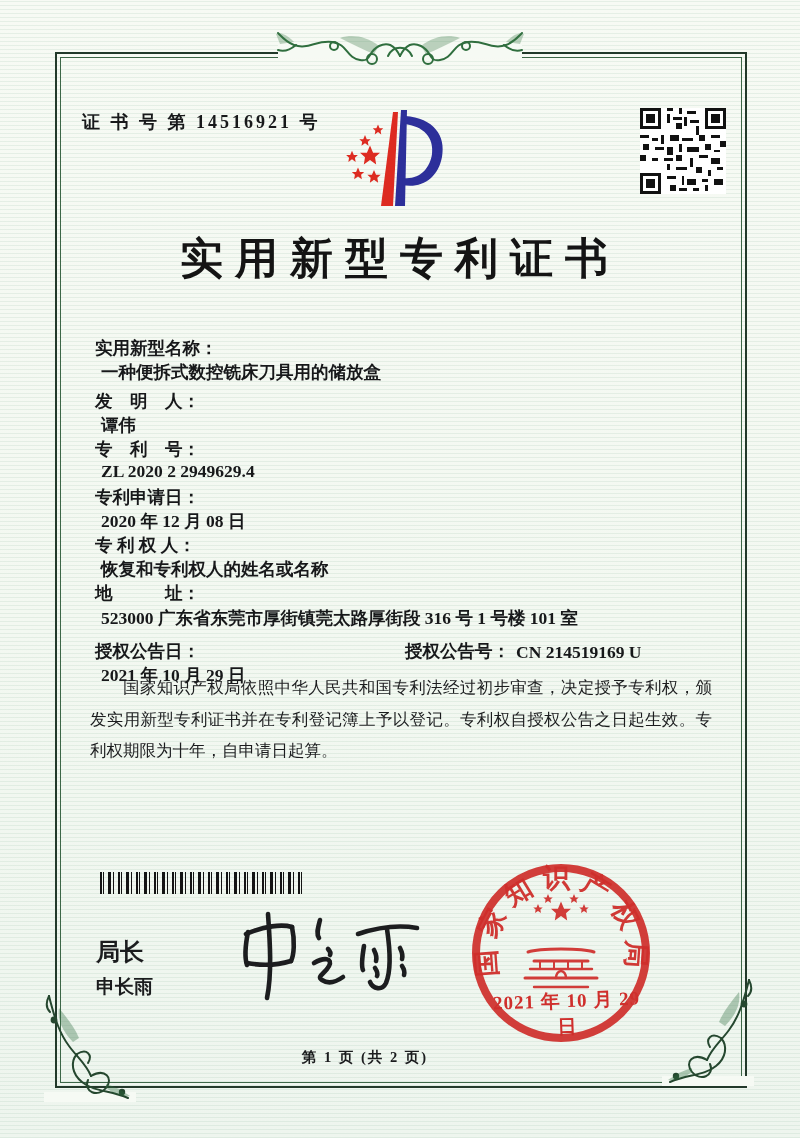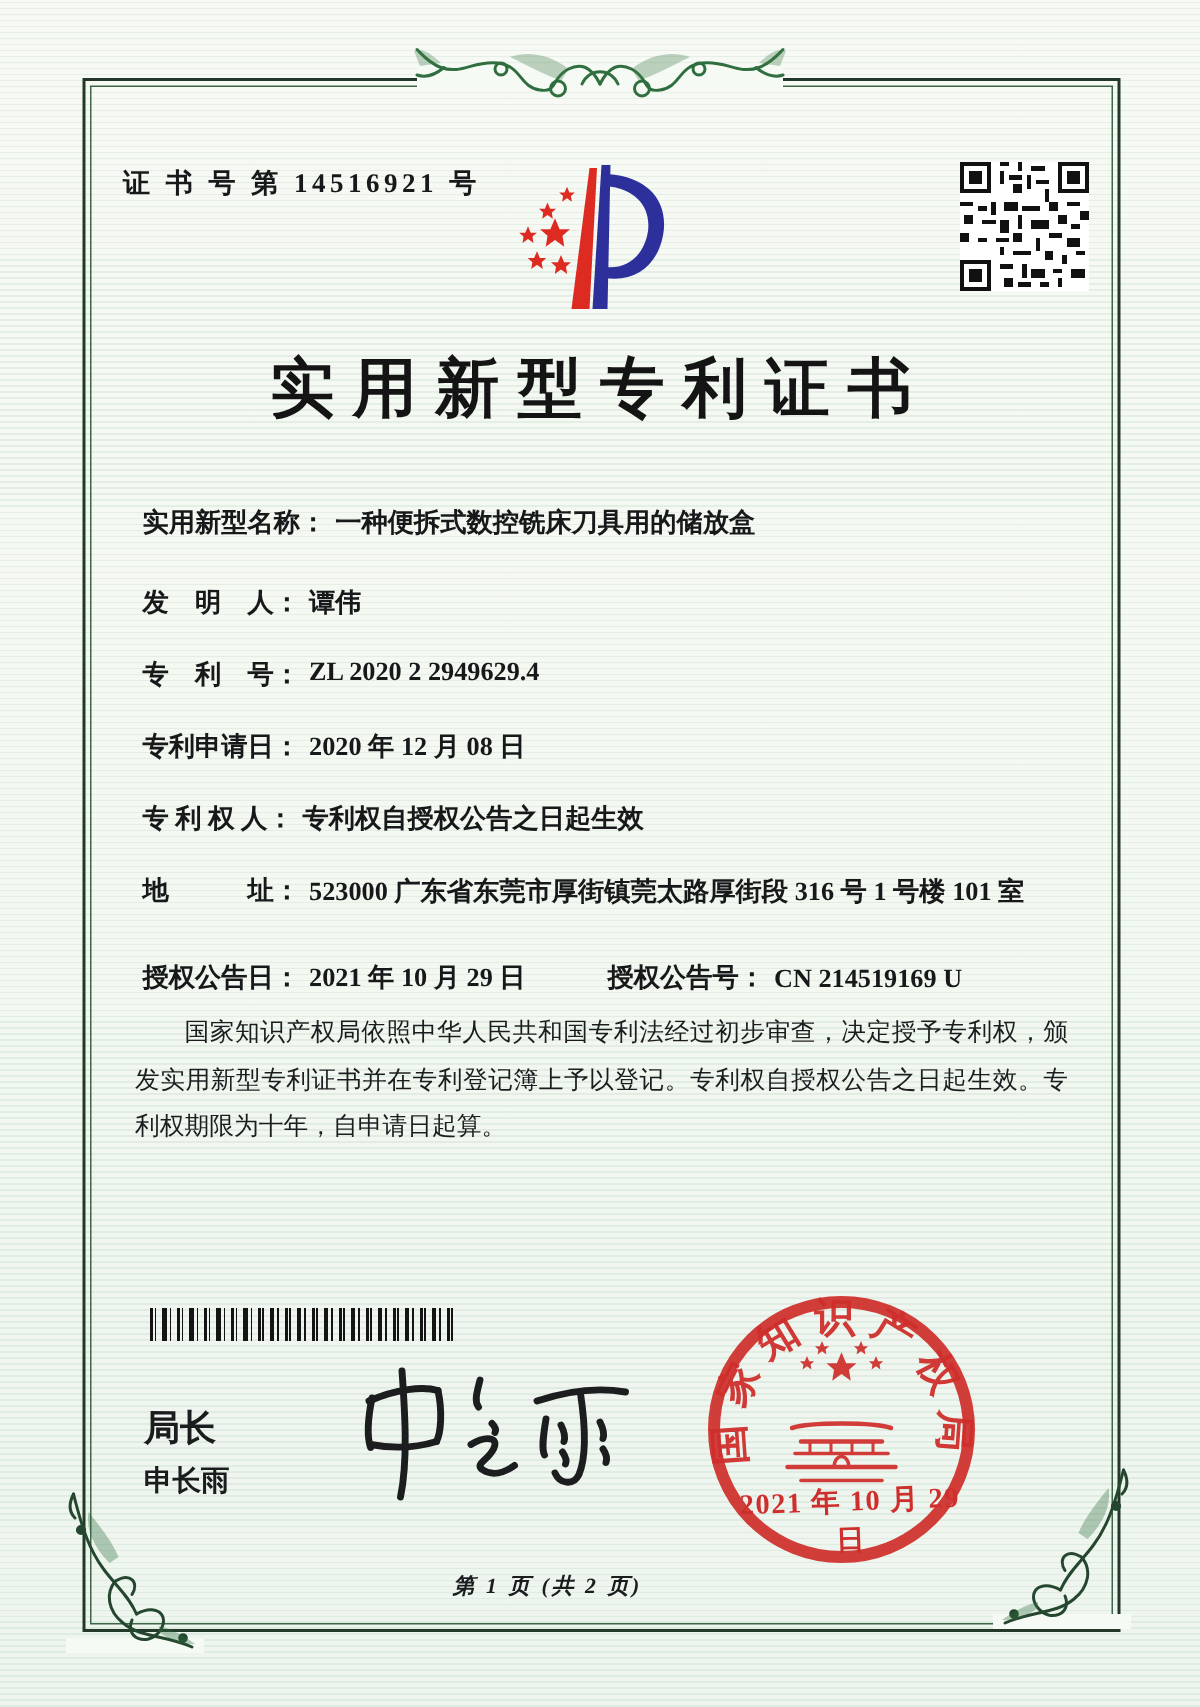--- a/index.html
+++ b/index.html
@@ -21,21 +21,21 @@
   .frame-inner{position:absolute;inset:3px;border:1px solid #3c6647;}
   .cert-no{
     position:absolute;left:82px;top:110px;font-size:18px;font-weight:bold;
     letter-spacing:3px;color:#17181a;
   }
   .title{
     position:absolute;left:0;right:0;top:230px;margin:0;text-align:center;
     font-size:43px;font-weight:bold;letter-spacing:12px;color:#141414;
   }
   .fields{position:absolute;left:95px;top:336px;width:618px;font-size:17.5px;color:#17181a;font-weight:600;}
-  .frow{position:absolute;left:0;display:flex;align-items:flex-start;}
+  .frow{position:absolute;left:0;display:flex;align-items:flex-start;flex-direction:column;}
   .flabel{white-space:nowrap;flex:0 0 auto;}
   .fvalue{margin-left:6px;}
   .addr-val{display:inline-block;width:500px;line-height:27px;}
   .pubrow2{position:absolute;left:310px;top:0;display:flex;align-items:flex-end;}
   .paras{
     position:absolute;left:90px;top:672px;width:622px;
     font-size:16.5px;line-height:31.5px;color:#1b1c1e;font-weight:500;
   }
   .paras p{margin:0;text-indent:2em;text-align:justify;}
   .barcode{
@@ -50,21 +50,21 @@
   .director-name{position:absolute;left:96px;top:974px;font-size:19px;font-weight:bold;color:#1b1c1e;}
   .signature{position:absolute;left:222px;top:902px;width:200px;height:104px;}
   .seal{position:absolute;left:468px;top:860px;width:186px;height:186px;}
   .seal-date{
     position:absolute;left:24px;top:128px;width:150px;text-align:center;
     font-size:19px;font-weight:bold;color:#cf2f2c;letter-spacing:1px;
     transform:rotate(-2deg);
   }
   .page-footer{
     position:absolute;left:0;right:70px;top:1048px;text-align:center;
-    font-size:14.5px;color:#1b1c1e;font-weight:600;letter-spacing:2px;font-style:italic;
+    font-size:14.5px;color:#1b1c1e;font-weight:600;letter-spacing:2px;
   }
   .back-note{
     position:absolute;left:0;right:55px;top:1102px;text-align:center;
     font-size:16px;color:#242526;font-weight:600;letter-spacing:4px;
   }
   .logo{position:absolute;left:338px;top:100px;width:124px;height:114px;}
   .qr{position:absolute;left:640px;top:108px;width:86px;height:86px;}
   .orn-top{position:absolute;left:276px;top:14px;width:248px;height:66px;}
   .orn-br{position:absolute;left:662px;top:976px;width:92px;height:114px;}
   .orn-bl{position:absolute;left:44px;top:992px;width:92px;height:114px;transform:scaleX(-1);}
@@ -222,21 +222,21 @@
     <div class="frow" style="top:101px">
       <span class="flabel">专　利　号：</span>
       <span class="fvalue">ZL 2020 2 2949629.4</span>
     </div>
     <div class="frow" style="top:149px">
       <span class="flabel">专利申请日：</span>
       <span class="fvalue">2020 年 12 月 08 日</span>
     </div>
     <div class="frow" style="top:197px">
       <span class="flabel">专 利 权 人：</span>
-      <span class="fvalue">专利权自授权公告之日起生效</span>
+      <span class="fvalue">恢复和专利权人的姓名或名称</span>
     </div>
     <div class="frow" style="top:245px">
       <span class="flabel">地　　　址：</span>
       <span class="fvalue addr-val">523000 广东省东莞市厚街镇莞太路厚街段 316 号 1 号楼 101 室</span>
     </div>
     <div class="frow" style="top:303px;width:618px">
       <span class="flabel">授权公告日：</span>
       <span class="fvalue">2021 年 10 月 29 日</span>
       <span class="pubrow2">
         <span class="flabel">授权公告号：</span>

